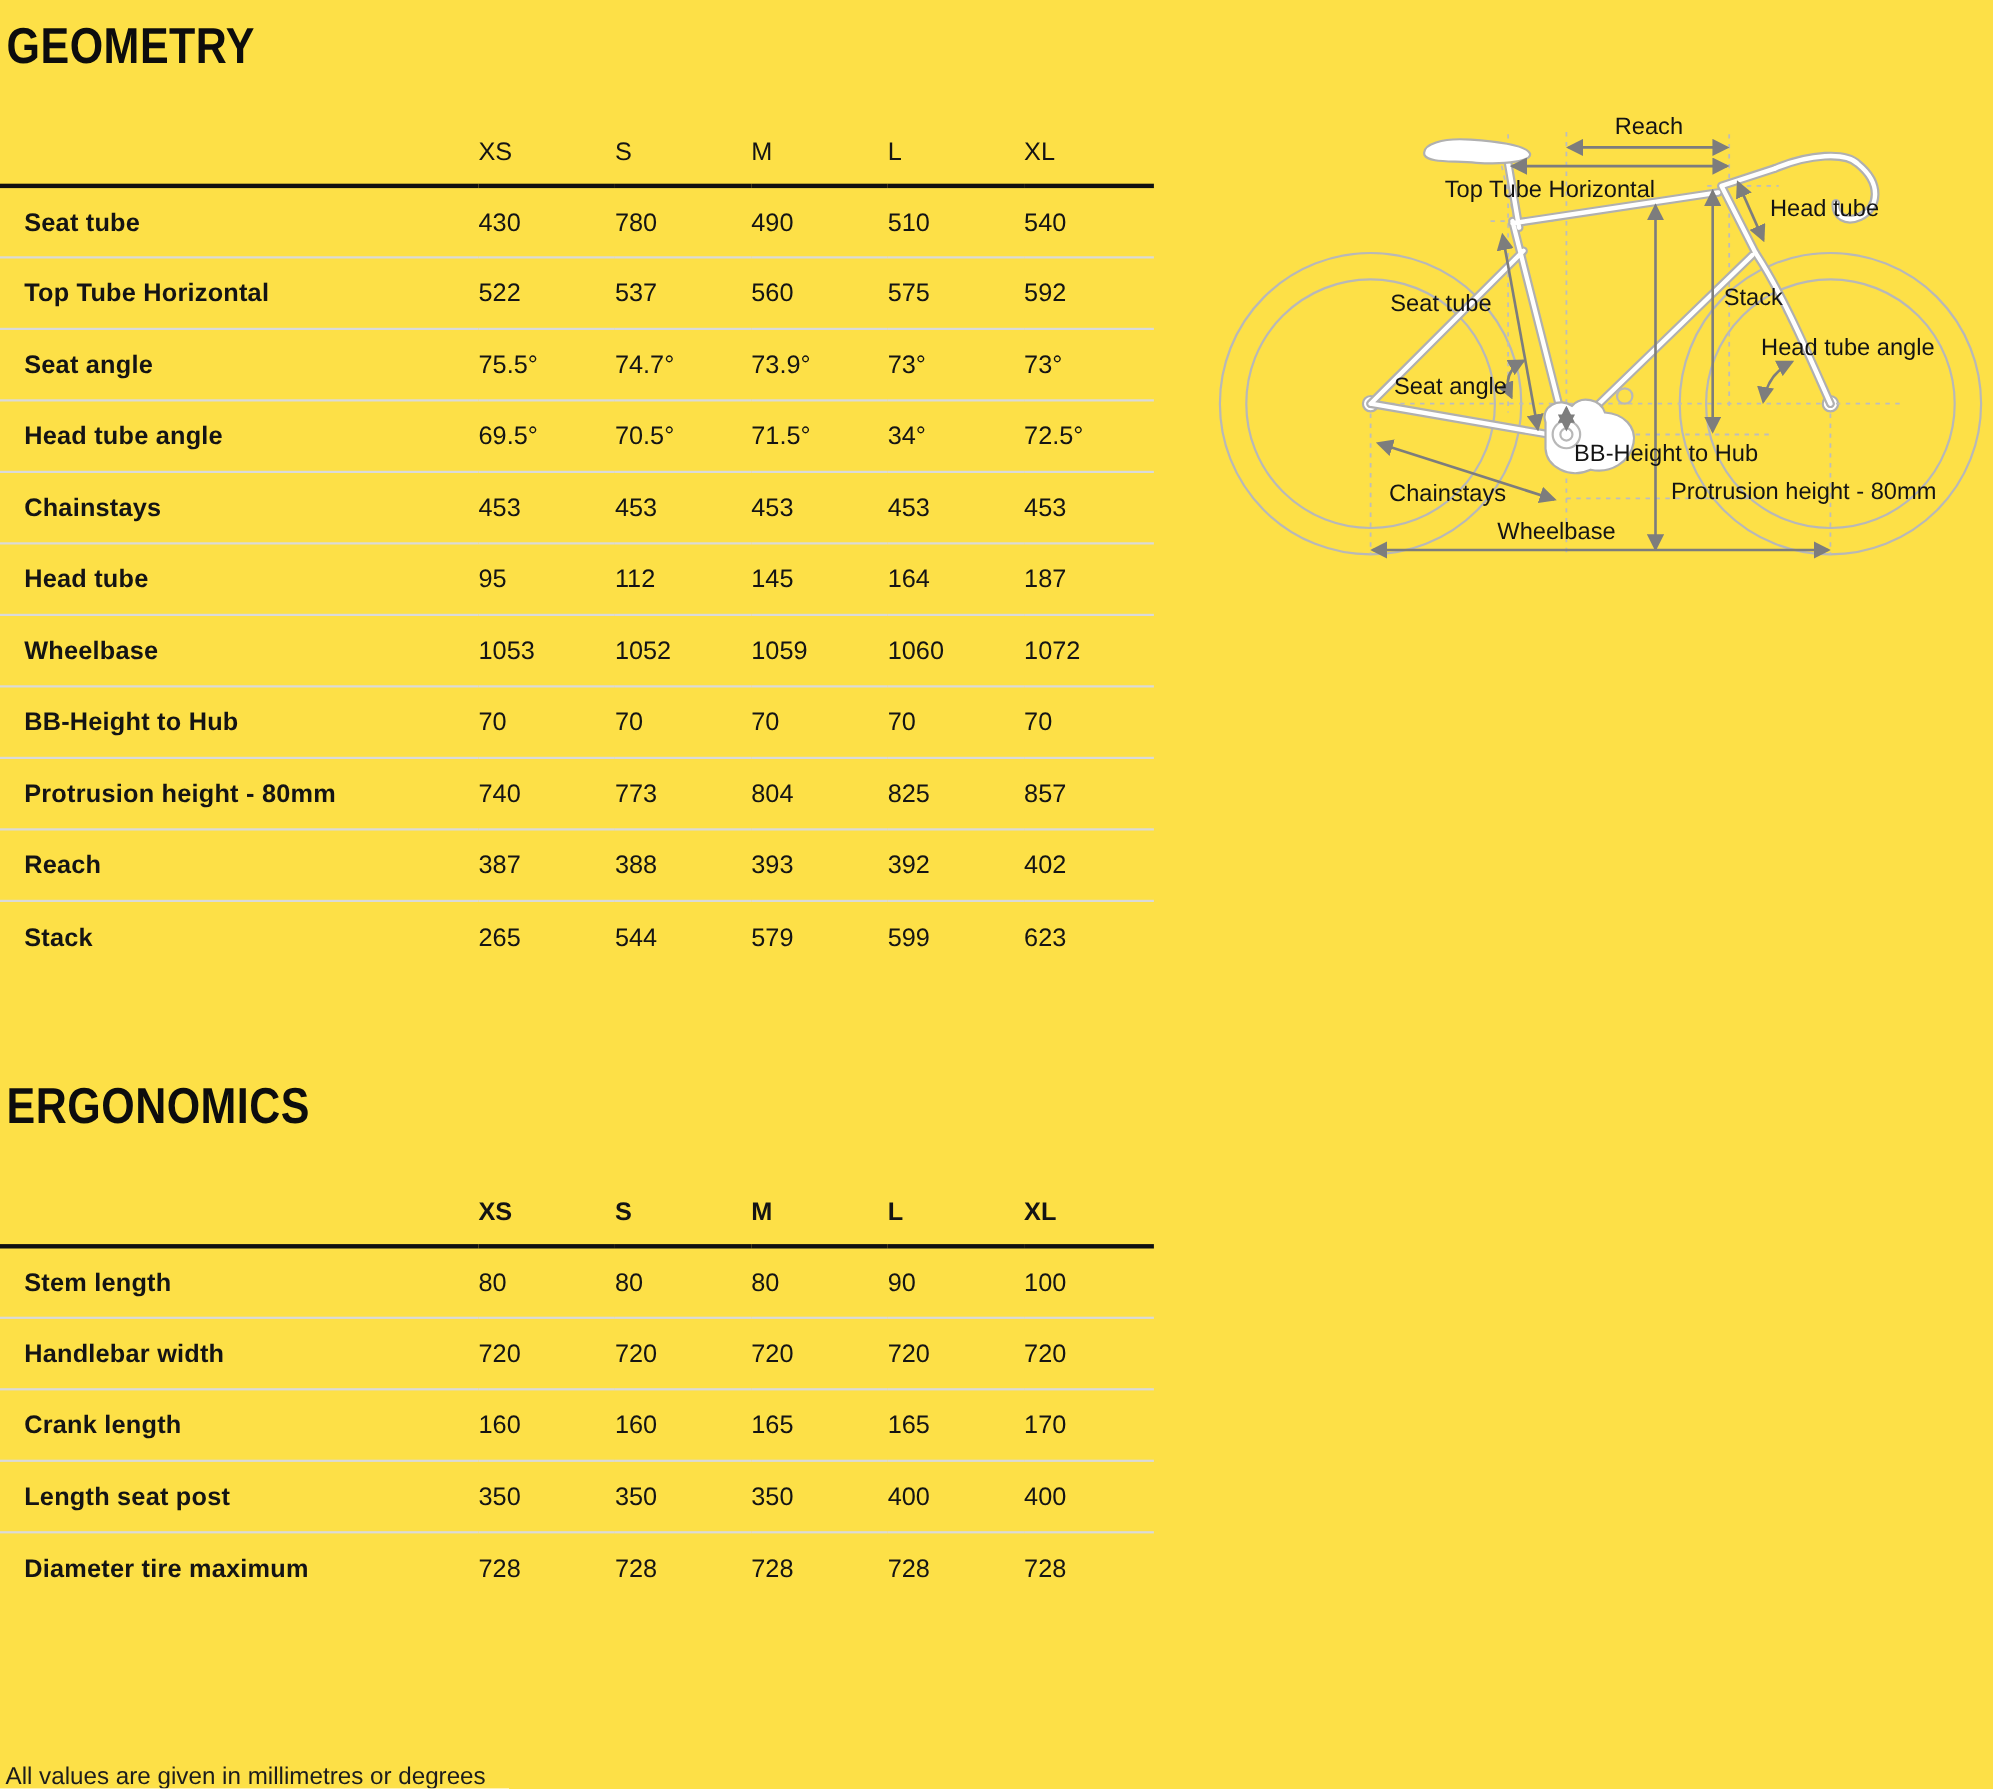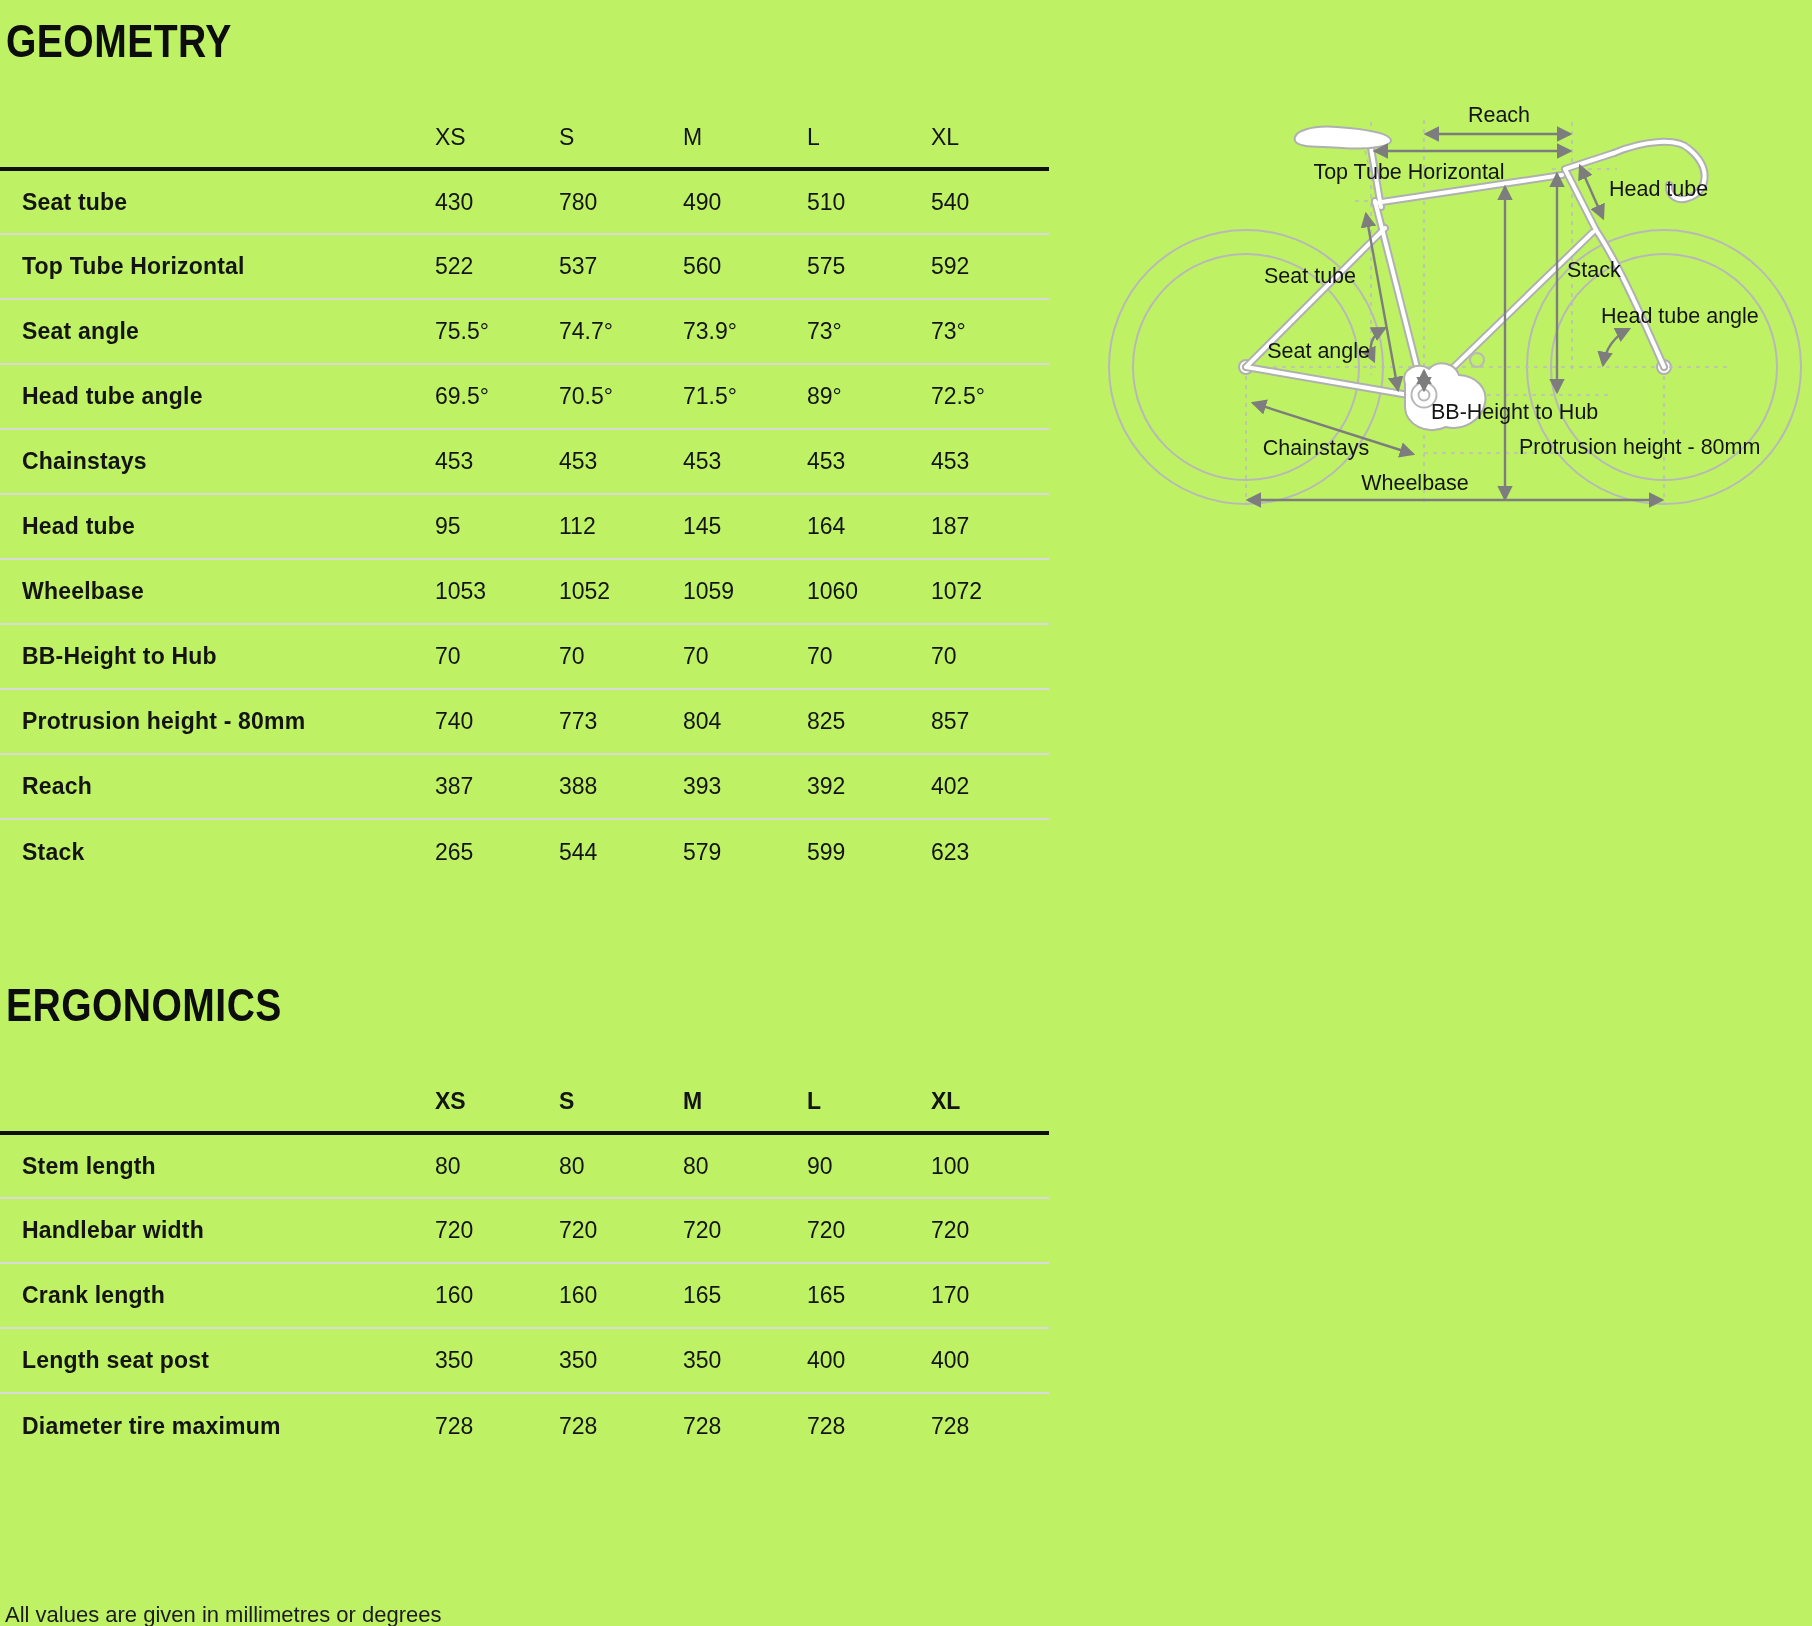--- a/index.html
+++ b/index.html
@@ -1,19 +1,19 @@
 <!DOCTYPE html>
 <html><head>
 <meta charset="utf-8">
 <style>
   * { margin:0; padding:0; box-sizing:border-box; }
   html,body { background:#ffffff; }
   .page {
     position:relative; width:1812px; height:1626px;
-    background:#bef264; overflow:hidden;
+    background:#fde047; overflow:hidden;
     font-family:"Liberation Sans", sans-serif; color:#111111;
   }
   .section-title {
     position:absolute; left:6px;
     font-size:46px; font-weight:700; letter-spacing:.5px;
     transform:scaleX(.85); transform-origin:0 50%;
     white-space:nowrap; color:#0d0d0d;
   }
   #geometry-title  { top:14px; }
   #ergonomics-title{ top:978px; }
@@ -105,21 +105,21 @@
           <td>74.7°</td>
           <td>73.9°</td>
           <td>73°</td>
           <td>73°</td>
         </tr>
         <tr>
           <td class="lbl">Head tube angle</td>
           <td>69.5°</td>
           <td>70.5°</td>
           <td>71.5°</td>
-          <td>89°</td>
+          <td>34°</td>
           <td>72.5°</td>
         </tr>
         <tr>
           <td class="lbl">Chainstays</td>
           <td>453</td>
           <td>453</td>
           <td>453</td>
           <td>453</td>
           <td>453</td>
         </tr>

